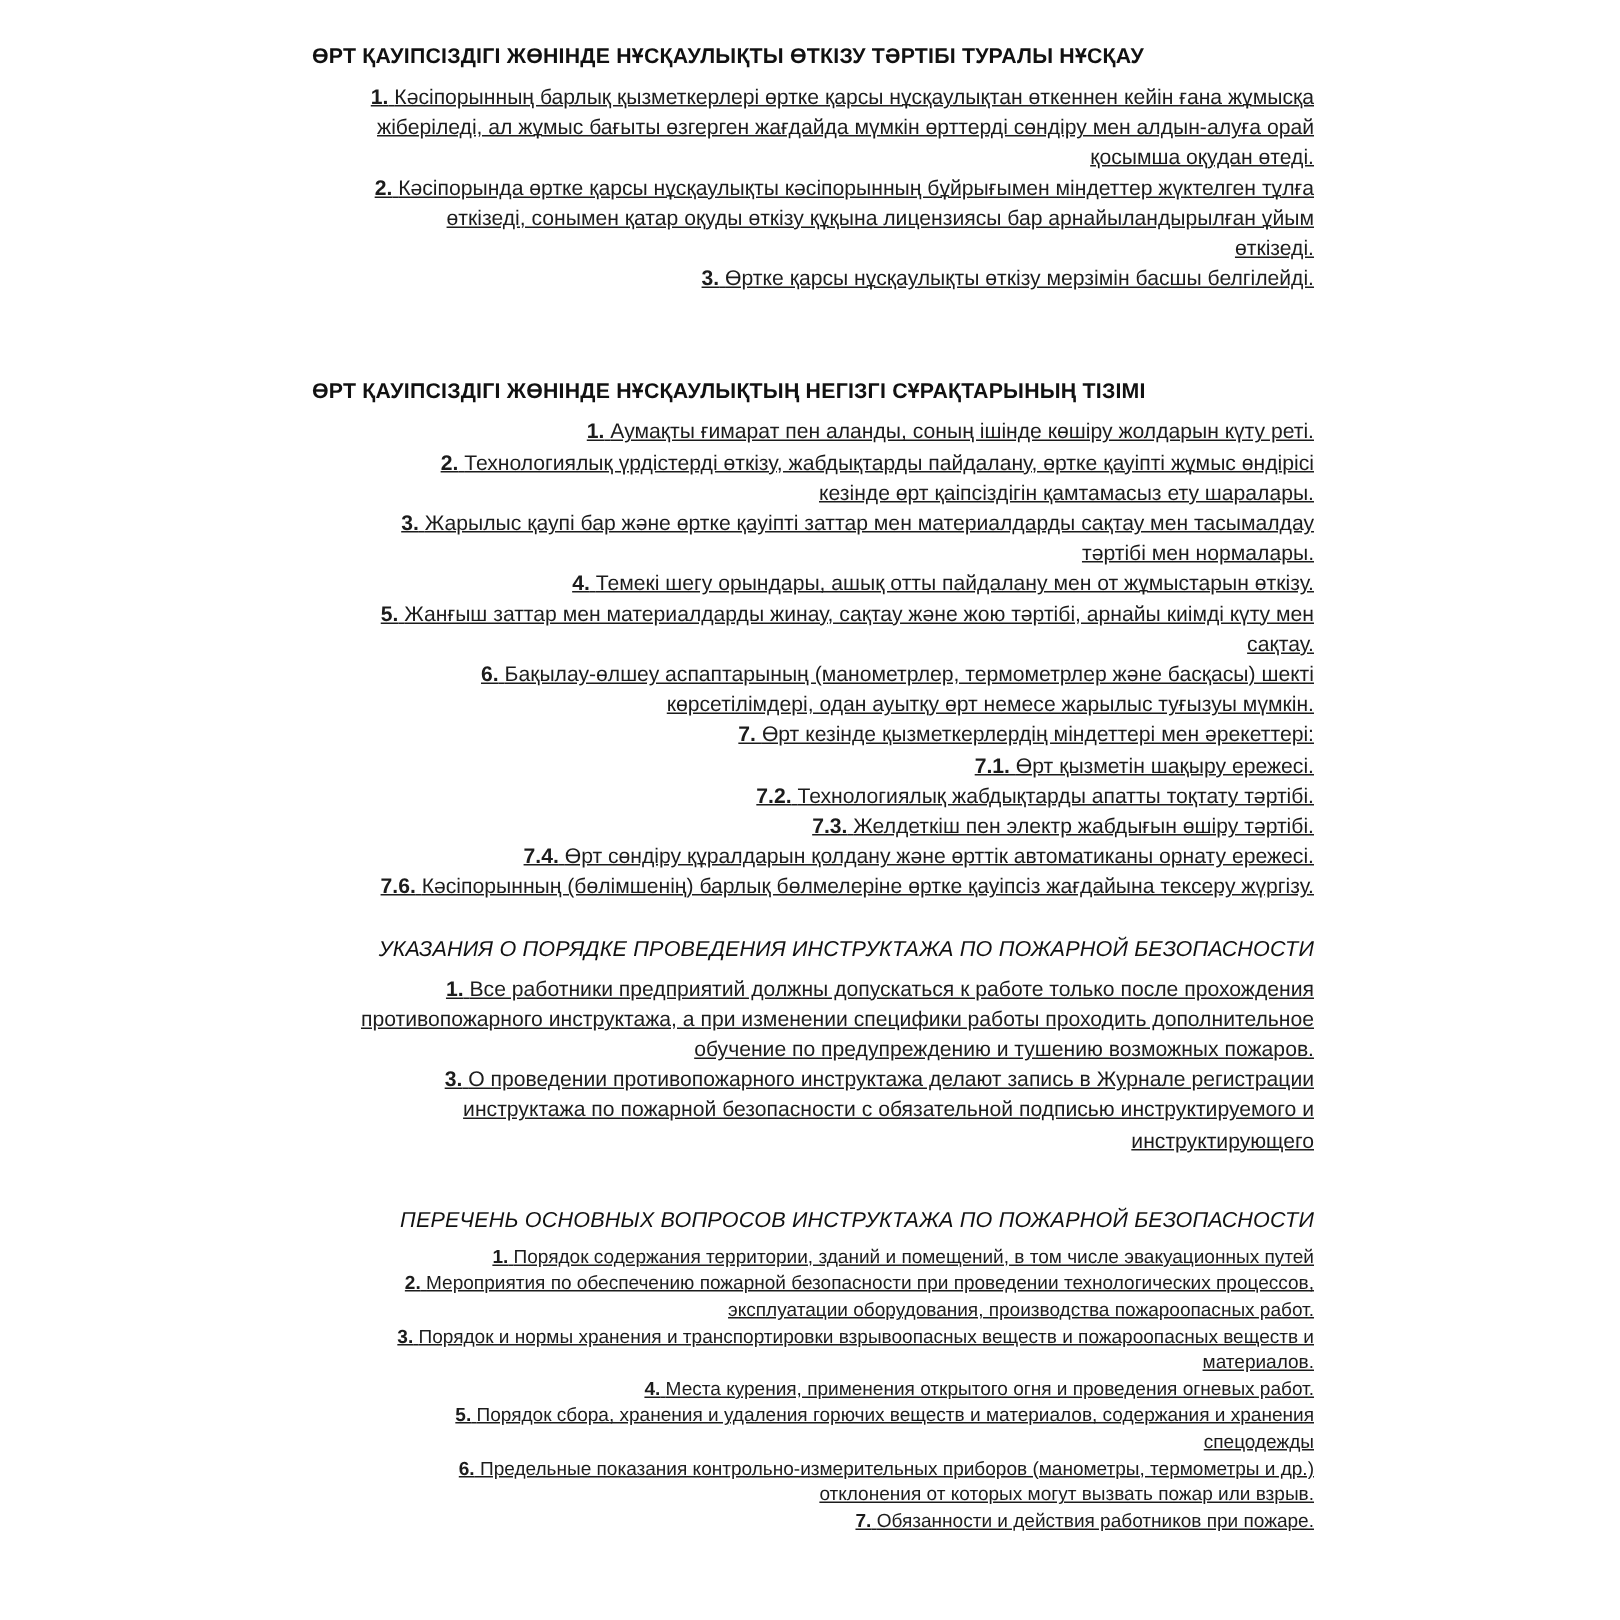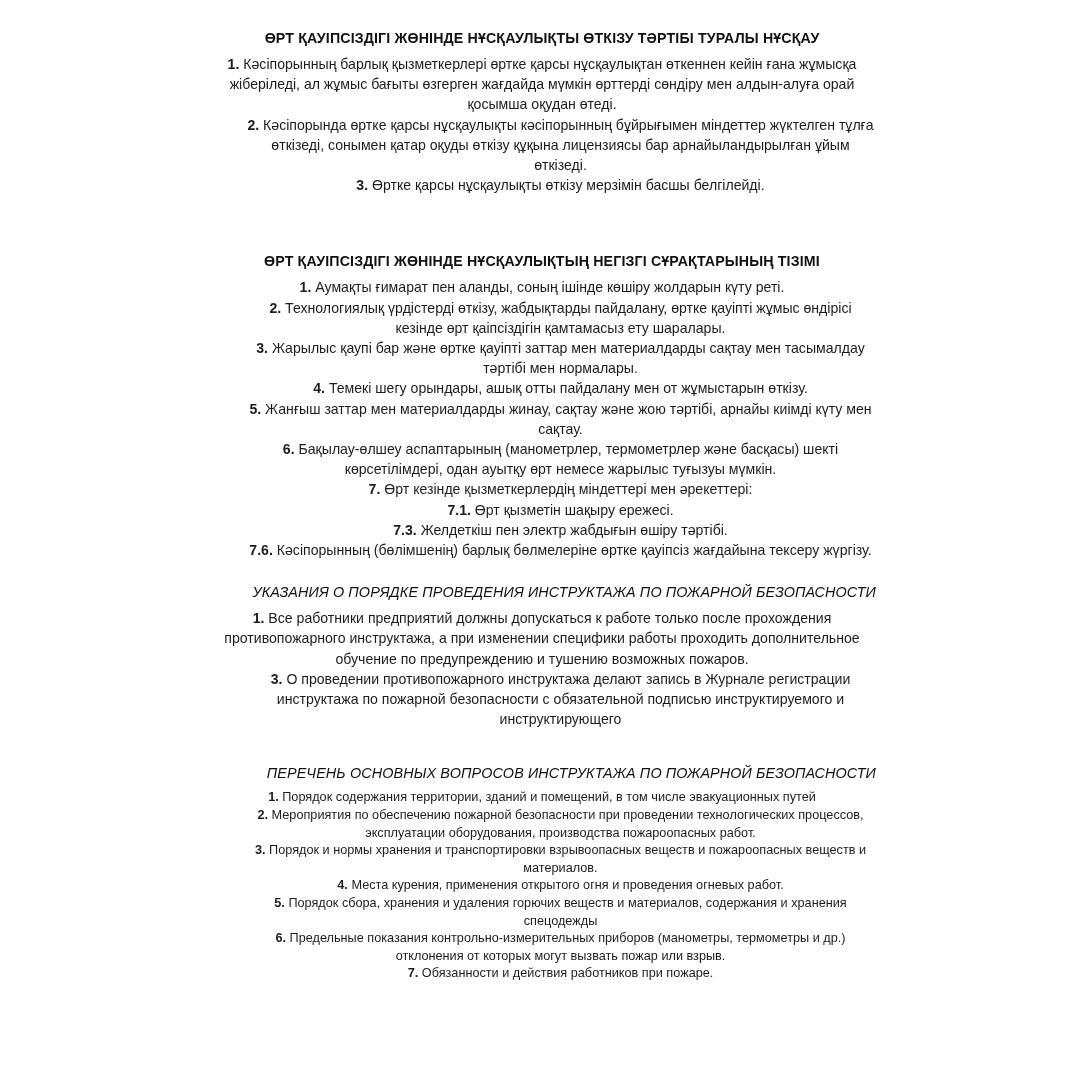--- a/index.html
+++ b/index.html
@@ -41,37 +41,38 @@
     color: #111111;
     margin: 0;
     padding: 0;
   }
 
   
   .kz-heading {
     font-size: 14.2px;
     letter-spacing: 0.15px;
     line-height: 17px;
-    text-align: center;
+    text-align: left;
   }
 
   
   .ru-heading {
     font-size: 14.4px;
     font-style: italic;
     font-weight: normal;
     letter-spacing: 0.1px;
     line-height: 17px;
     text-align: right;
   }
 
   .para {
     margin: 0;
     padding: 0;
-    text-align: center;
+    text-align: right;
+    text-decoration: underline;
   }
 
   
   .body-kz {
     font-size: 14.1px;
     line-height: 20.2px;
     color: #1c1c1c;
   }
   .body-ru-lg {
     font-size: 14.1px;
@@ -124,21 +125,23 @@
       <div class="gap-after-head"></div>
       <div class="block-lines body-kz">
         <p class="para"><span class="num">1.</span> <span>Аумақты ғимарат пен аланды, соның ішінде көшіру жолдарын күту реті.</span></p>
         <p class="para"><span class="num">2.</span> <span>Технологиялық үрдістерді өткізу, жабдықтарды пайдалану, өртке қауіпті жұмыс өндірісі кезінде өрт қаіпсіздігін  қамтамасыз ету шаралары.</span></p>
         <p class="para"><span class="num">3.</span> <span>Жарылыс қаупі бар және өртке қауіпті заттар мен материалдарды сақтау мен тасымалдау тәртібі мен нормалары.</span></p>
         <p class="para"><span class="num">4.</span> <span>Темекі шегу орындары, ашық отты пайдалану мен от жұмыстарын өткізу.</span></p>
         <p class="para"><span class="num">5.</span> <span>Жанғыш заттар мен материалдарды жинау, сақтау және жою тәртібі, арнайы киімді күту мен сақтау.</span></p>
         <p class="para"><span class="num">6.</span> <span>Бақылау-өлшеу аспаптарының (манометрлер, термометрлер және басқасы) шекті көрсетілімдері, одан ауытқу өрт немесе жарылыс туғызуы мүмкін.</span></p>
         <p class="para"><span class="num">7.</span> <span>Өрт кезінде қызметкерлердің міндеттері мен әрекеттері:</span></p>
         <p class="para"><span class="num">7.1.</span> <span>Өрт қызметін шақыру ережесі.</span></p>
+        <p class="para"><span class="num">7.2.</span> <span>Технологиялық жабдықтарды апатты тоқтату тәртібі.</span></p>
         <p class="para"><span class="num">7.3.</span> <span>Желдеткіш пен электр жабдығын өшіру тәртібі.</span></p>
+        <p class="para"><span class="num">7.4.</span> <span>Өрт сөндіру құралдарын қолдану және өрттік автоматиканы орнату ережесі.</span></p>
         <p class="para"><span class="num">7.6.</span> <span>Кәсіпорынның  (бөлімшенің) барлық бөлмелеріне өртке қауіпсіз жағдайына тексеру жүргізу.</span></p>
       </div>
     </section>
 
     <div class="gap-sec-2"></div>
 
     <section class="section">
       <h1 class="section-heading ru-heading">УКАЗАНИЯ О ПОРЯДКЕ ПРОВЕДЕНИЯ ИНСТРУКТАЖА ПО ПОЖАРНОЙ БЕЗОПАСНОСТИ</h1>
       <div class="gap-after-head"></div>
       <div class="block-lines body-ru-lg">

